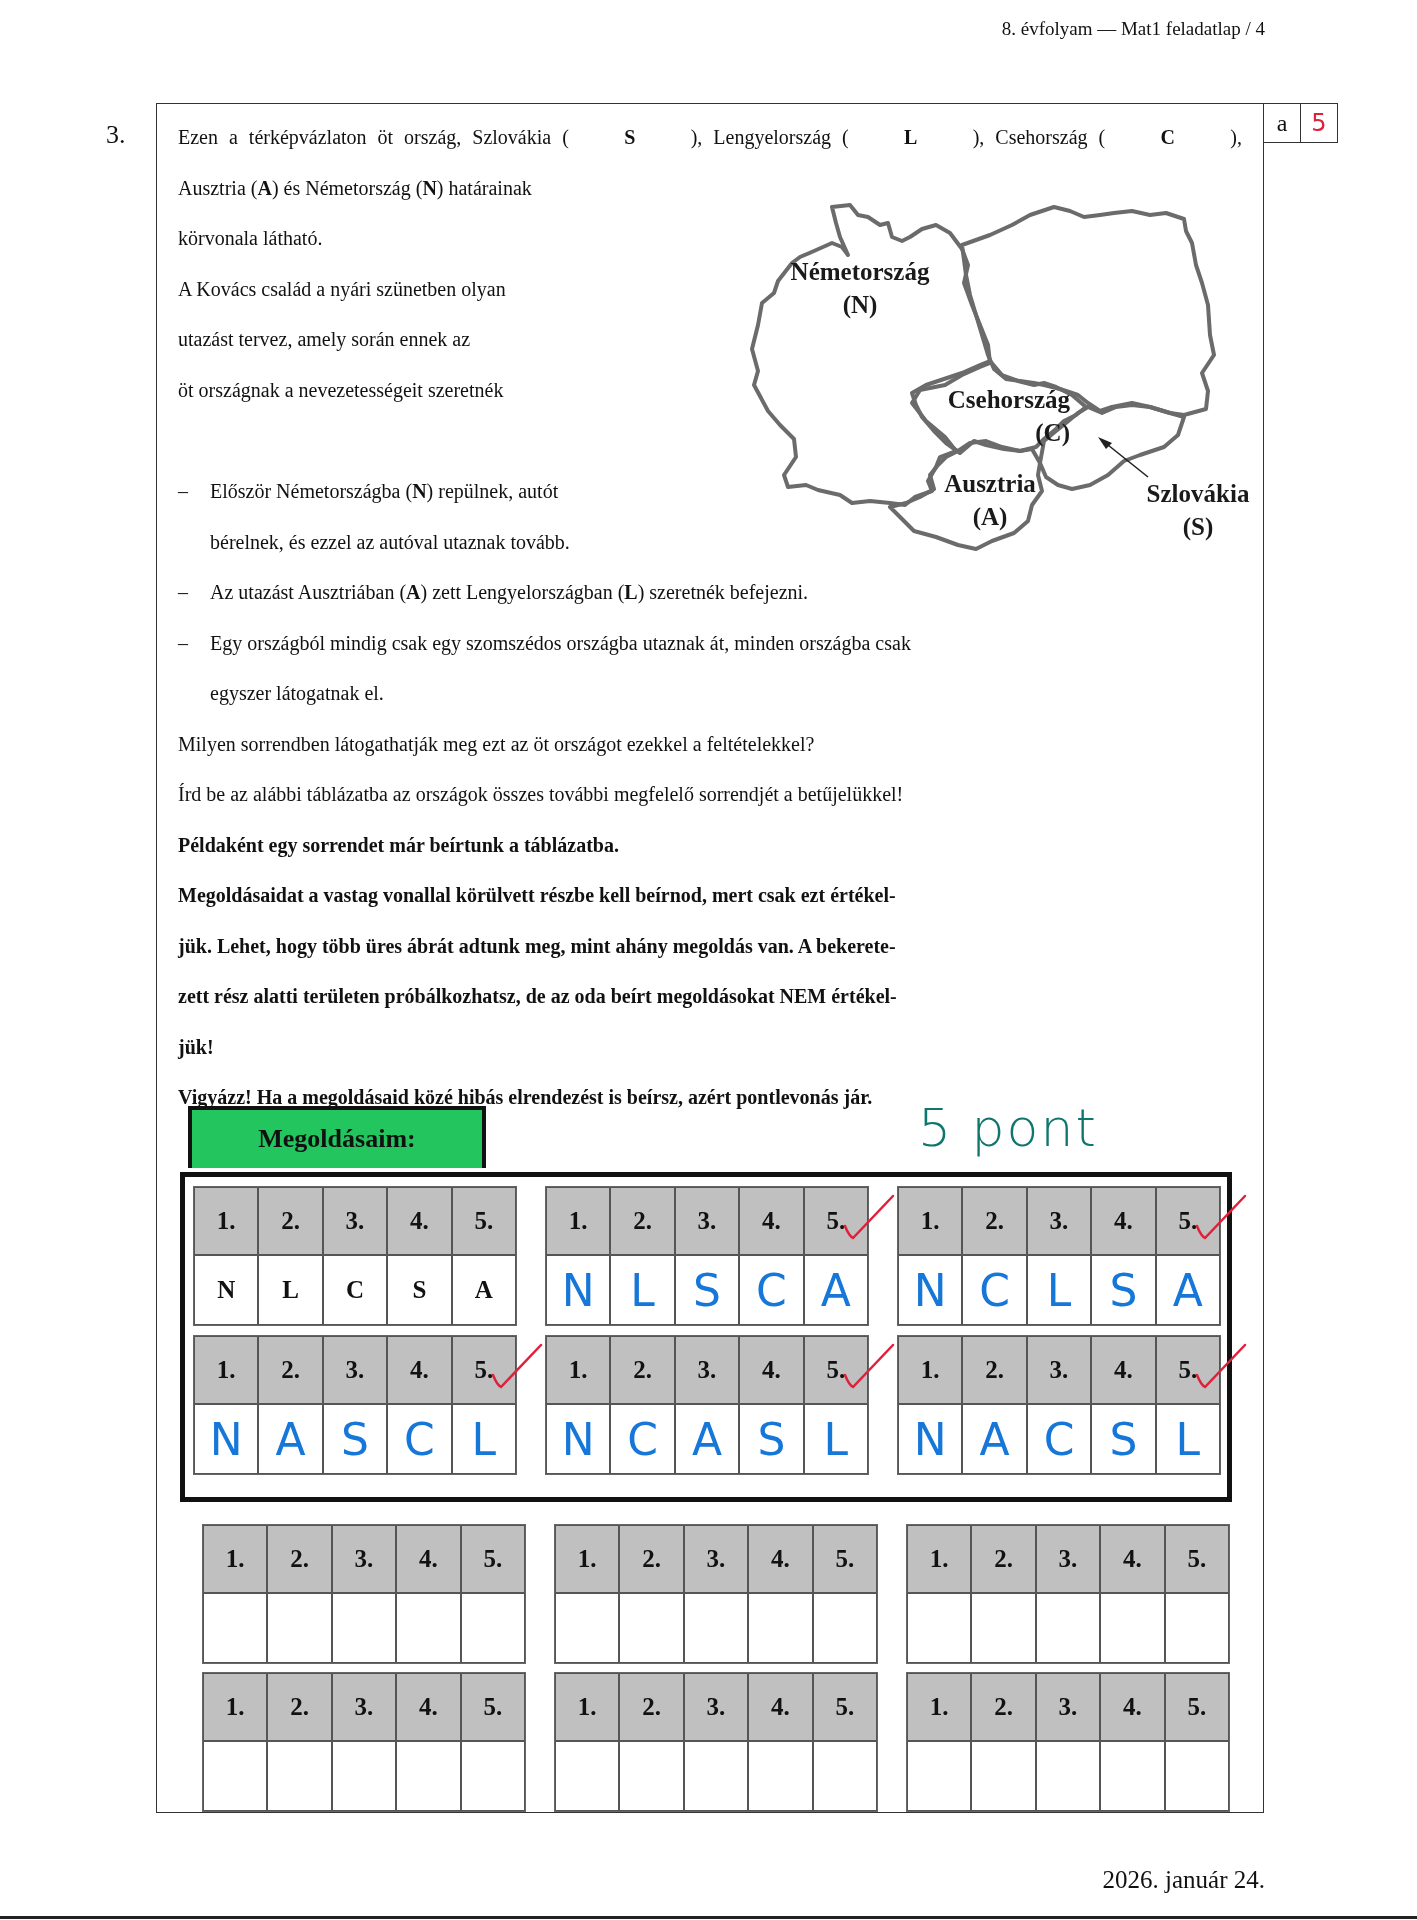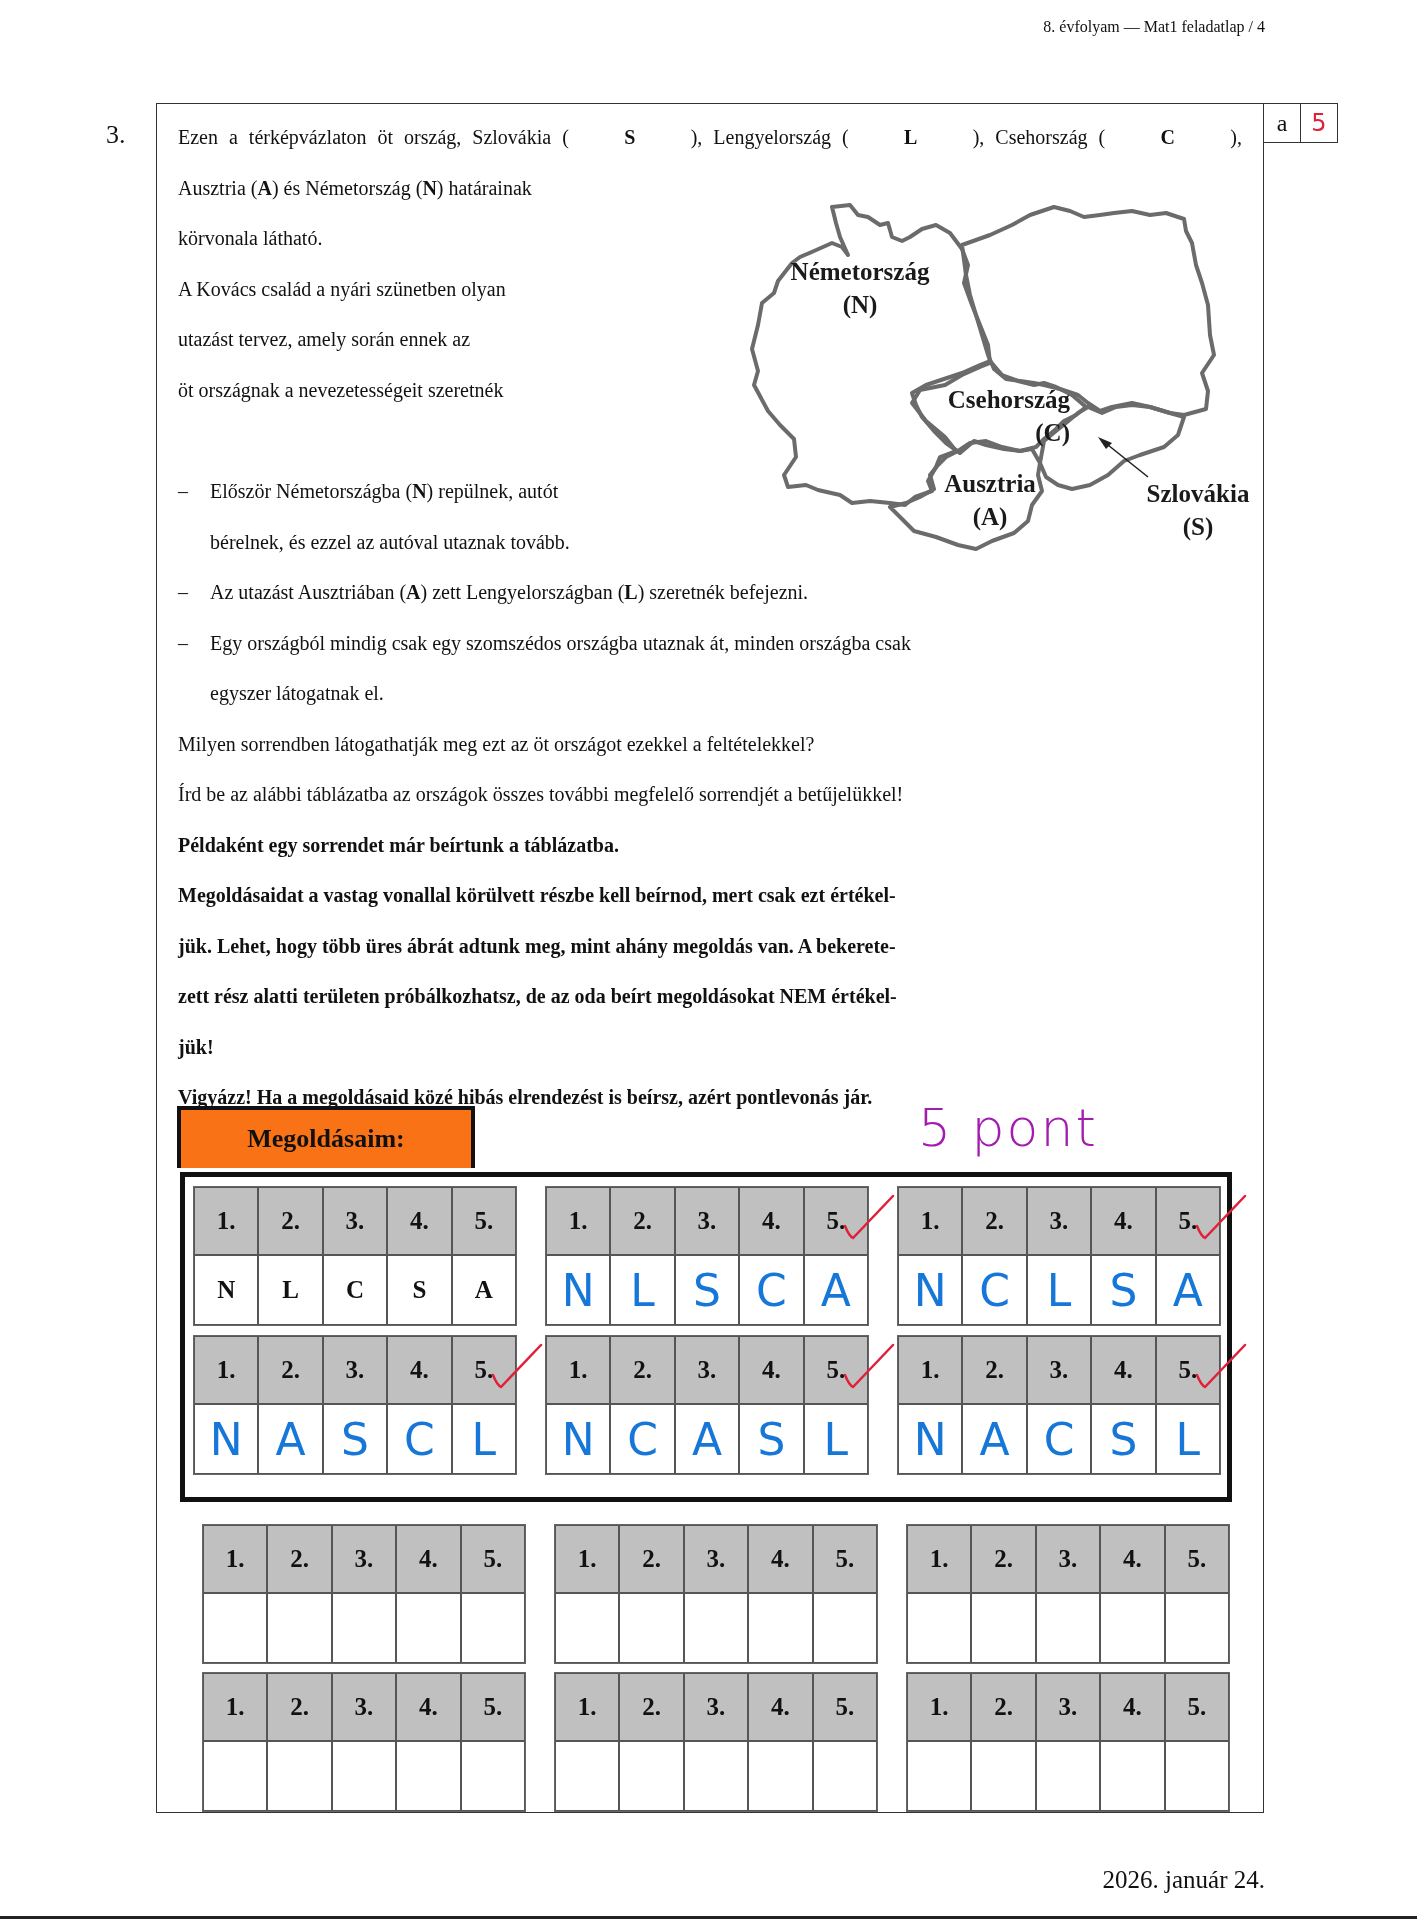--- a/index.html
+++ b/index.html
@@ -1,50 +1,50 @@
 <!DOCTYPE html>
 <html><head>
 <meta charset="utf-8">
 <style>
   html, body { margin: 0; padding: 0; background: #ffffff; }
   body { width: 1417px; height: 1920px; position: relative; overflow: hidden;
          font-family: "Liberation Serif", "DejaVu Serif", serif; color: #111; }
-  .page-header { position: absolute; top: 18px; right: 152px; font-size: 16px; }
+  .page-header { position: absolute; top: 18px; right: 152px; font-size: 19px; }
   .task-number { position: absolute; left: 106px; top: 120px; font-size: 26px; }
   .task-frame { position: absolute; left: 156px; top: 103px; width: 1108px; height: 1710px;
                 border: 1.5px solid #333; box-sizing: border-box; }
   .score-box { position: absolute; left: 1264px; top: 103px; height: 40px; display: flex;
                border: 1.5px solid #333; border-left: none; box-sizing: border-box; }
   .score-box .cell { width: 36px; height: 38px; display: flex; align-items: center; justify-content: center;
                      font-size: 24px; }
   .score-box .cell + .cell { border-left: 1.5px solid #333; width: 36px; }
   .score-handwritten { color: #e0213a; font-family: "DejaVu Sans", sans-serif; font-size: 26px; }
   .text { position: absolute; left: 178px; font-size: 20px; line-height: 50.5px; }
   .text b { font-weight: bold; }
   .line { white-space: nowrap; }
   .bold-line { font-weight: bold; }
   .map { position: absolute; left: 740px; top: 185px; width: 500px; height: 380px; }
   .map-label { position: absolute; font-family: "Liberation Serif", serif; font-weight: bold;
                font-size: 25px; text-align: center; line-height: 33px; color: #1a1a1a; }
-  .sol-tab { position: absolute; left: 177px; top: 1106px; width: 298px; height: 62px;
+  .sol-tab { position: absolute; left: 188px; top: 1106px; width: 298px; height: 62px;
              border: 4px solid #111; border-bottom: none; box-sizing: border-box;
              display: flex; align-items: center; justify-content: center;
-             font-weight: bold; font-size: 26px; background: #f97316; }
+             font-weight: bold; font-size: 26px; background: #22c55e; }
   .sol-frame { position: absolute; left: 180px; top: 1172px; width: 1052px; height: 330px;
                border: 5px solid #111; box-sizing: border-box; }
   .grid { position: absolute; display: grid; grid-template-columns: repeat(5, 1fr);
           border: 1.5px solid #666; box-sizing: border-box; }
   .grid .h { background: #c0c0c0; border: 1px solid #555; display: flex; align-items: center;
              justify-content: center; font-weight: bold; font-size: 25px; box-sizing: border-box; }
   .grid .v { background: #fff; border: 1px solid #555; display: flex; align-items: center;
              justify-content: center; font-size: 25px; box-sizing: border-box; }
   .grid .v.printed { font-weight: bold; font-family: "Liberation Serif", serif; }
   .grid .v.hand { color: #1677d8; font-family: "DejaVu Sans", sans-serif; font-size: 44px; font-weight: normal; }
   .check { position: absolute; pointer-events: none; }
-  .points-note { position: absolute; left: 918px; top: 1098px; color: #a21caf;
+  .points-note { position: absolute; left: 918px; top: 1098px; color: #0f766e;
                  font-family: "DejaVu Sans", sans-serif; font-size: 52px; letter-spacing: 2px;
                  font-weight: 300; }
   .footer-date { position: absolute; right: 152px; top: 1866px; font-size: 25px; }
   .bottom-rule { position: absolute; left: 0; right: 0; top: 1916px; height: 3px; background: #222; }
 </style>
 </head>
 <body>
 
 <div class="page-header">8. évfolyam — Mat1 feladatlap / 4</div>
 

